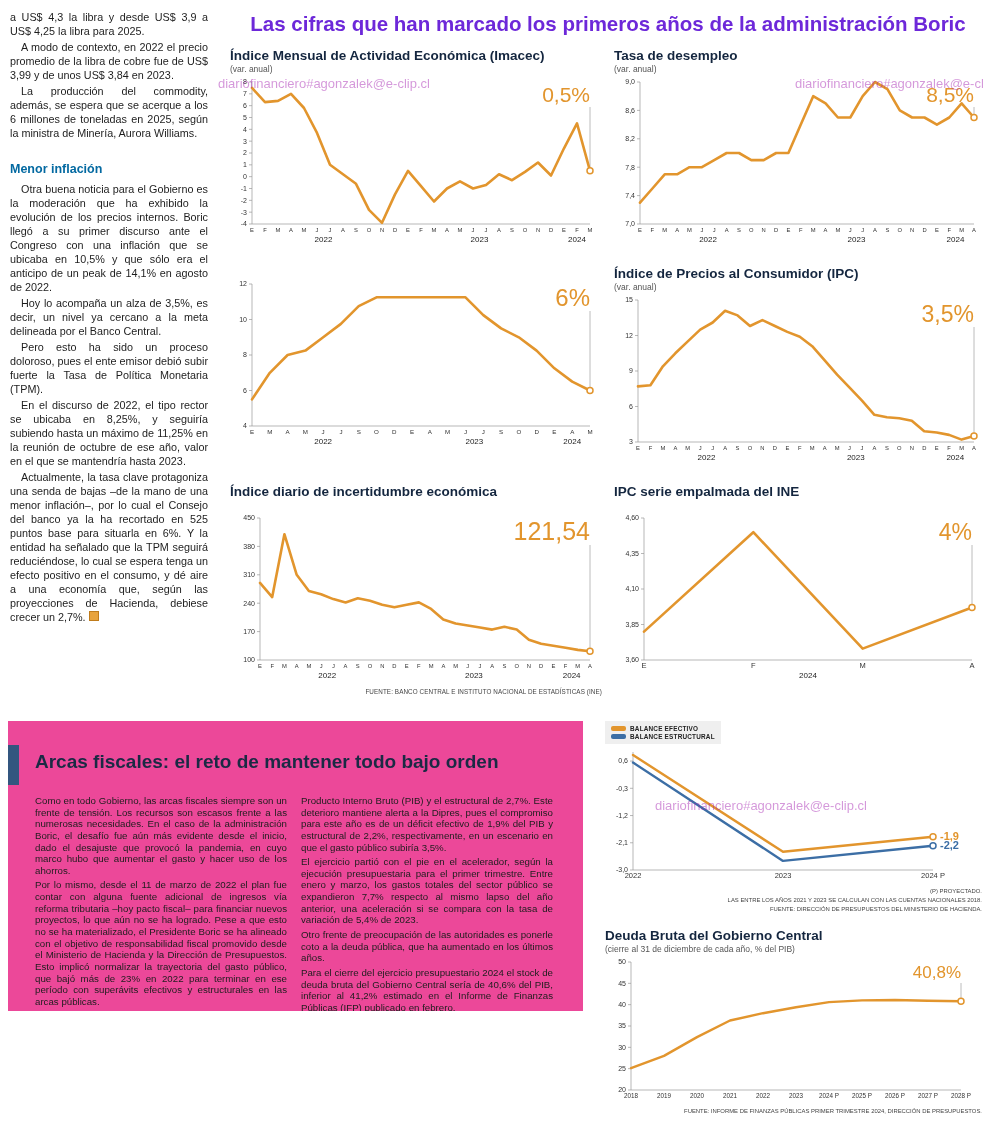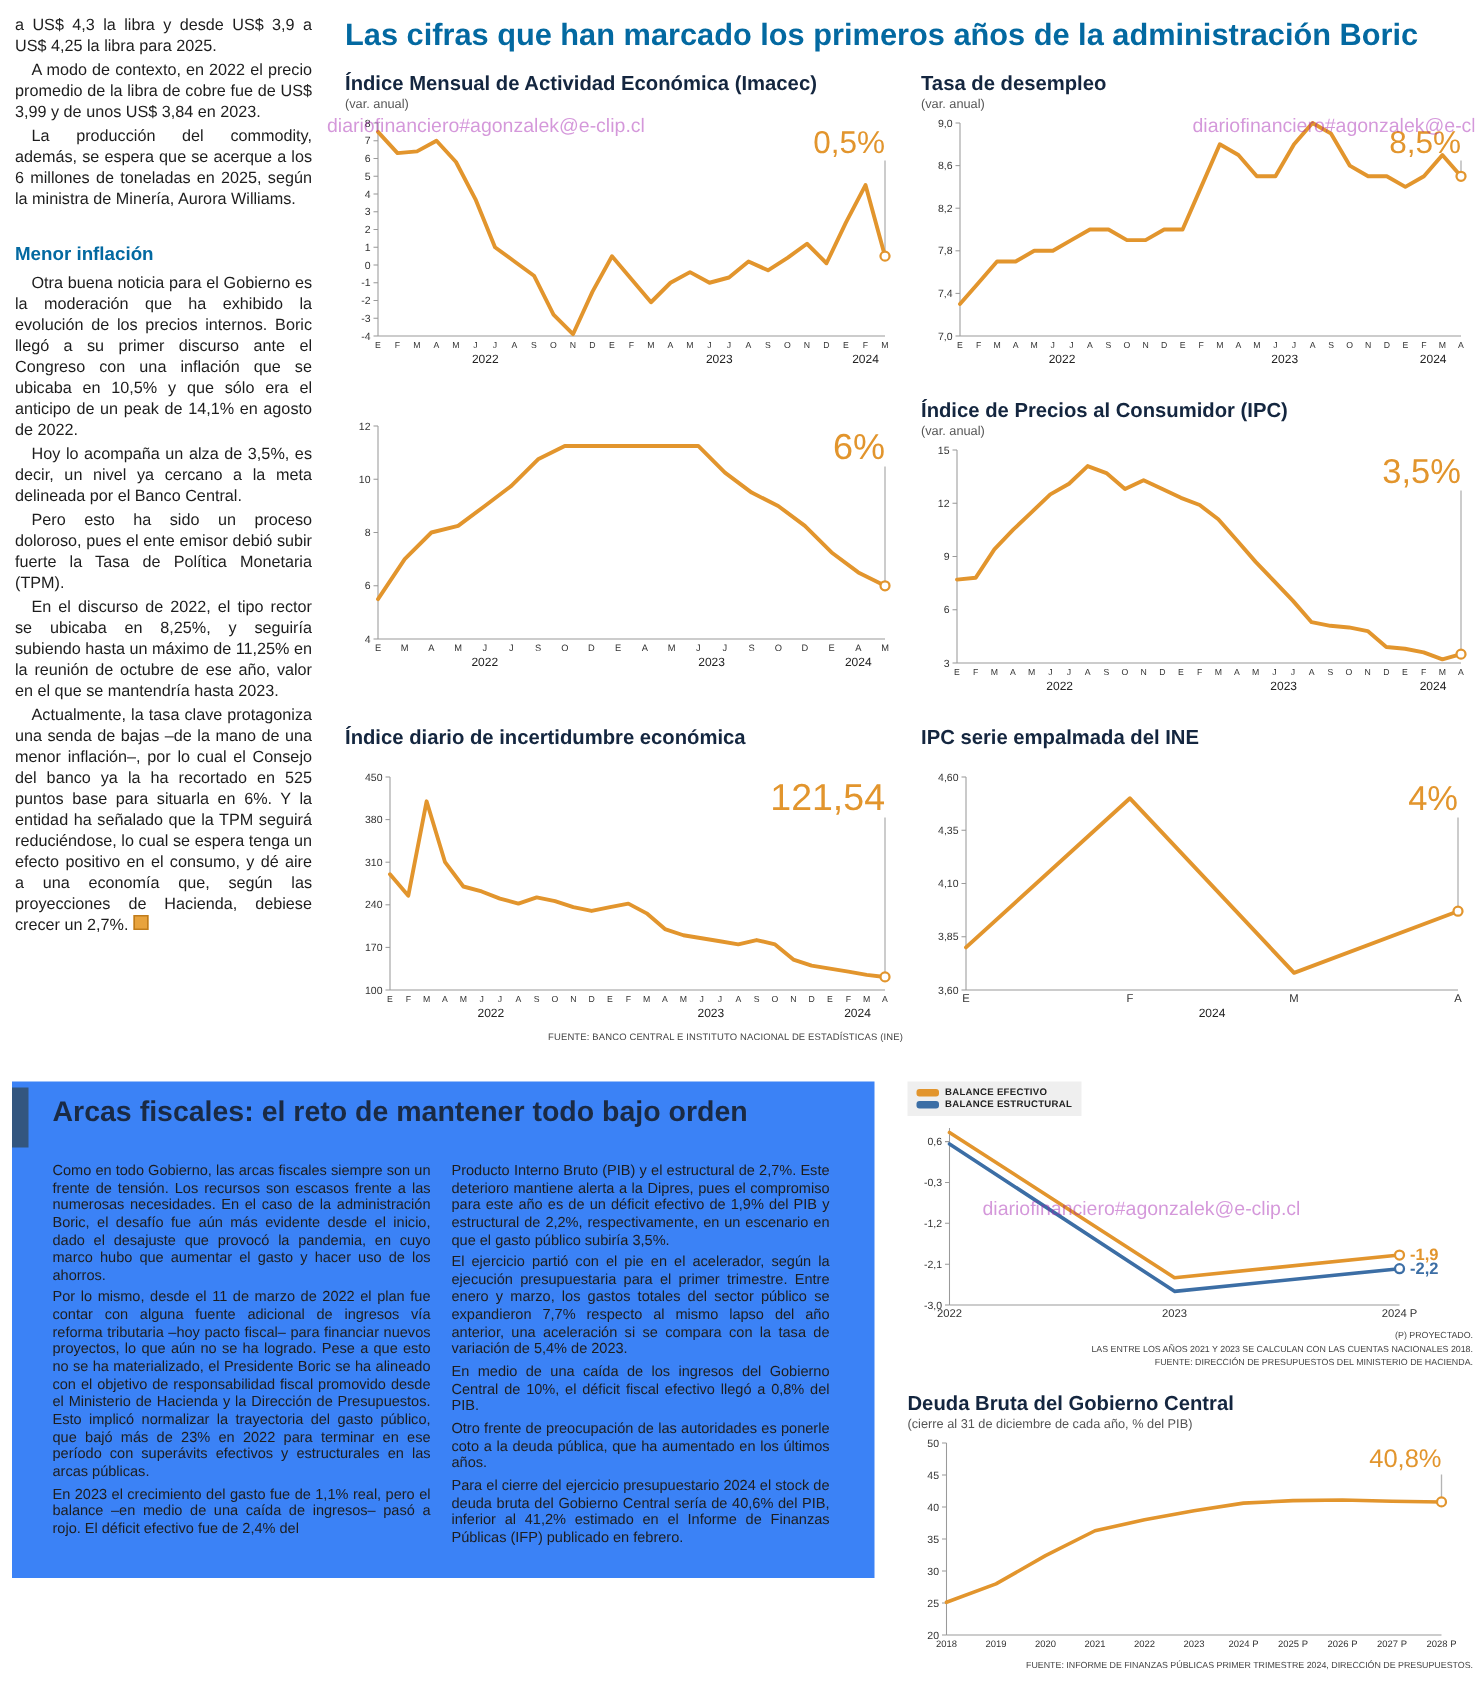--- a/index.html
+++ b/index.html
@@ -8,30 +8,30 @@
 
   
   .top{display:flex;padding:10px 6px 0 10px;}
   .left-col{flex:0 0 198px;width:198px;padding-right:12px;font-size:10.8px;line-height:1.3;text-align:justify;color:#1d1d1d;}
   .left-col p{margin:0 0 2px;text-indent:11px;}
   .left-col p.noindent{text-indent:0;}
   .left-subhead{color:#0369a1;font-size:12.5px;font-weight:bold;margin:21px 0 4px;}
   .end-mark{display:inline-block;width:8px;height:8px;background:#e8a33d;border:1px solid #c07c1c;vertical-align:baseline;margin-left:3px;}
 
   .charts-area{flex:1;padding-left:10px;}
-  .main-title{font-size:20.5px;font-weight:bold;color:#0369a1;margin:2px 0 12px;}
+  .main-title{font-size:20.5px;font-weight:bold;color:#6d28d9;margin:2px 0 12px;text-align:center;}
   .chart-grid{display:grid;grid-template-columns:1fr 1fr;column-gap:12px;row-gap:16px;}
   .chart-card h3{font-size:13.5px;color:#14263f;margin:0 0 1px;font-weight:bold;}
   .chart-sub{font-size:8.5px;color:#555;margin:0 0 2px;}
   .chart-plot{line-height:0;}
   .chart-source{font-size:6.3px;color:#444;text-align:right;margin-top:2px;letter-spacing:0.1px;}
 
   
   .bottom{display:flex;margin-top:26px;padding:0 6px 0 8px;}
-  .fiscal-panel{flex:0 0 575px;width:575px;background:#3b82f6;padding:4px 16px 14px 0;box-sizing:border-box;height:331px;overflow:hidden;}
+  .fiscal-panel{flex:0 0 575px;width:575px;background:#ec4899;padding:24px 16px 14px 0;box-sizing:border-box;height:290px;overflow:hidden;}
   .fiscal-head{display:flex;align-items:flex-start;margin-bottom:10px;}
   .fiscal-bar{width:11px;height:40px;background:#33567f;margin-right:16px;flex:0 0 11px;}
   .fiscal-head h2{font-size:19px;color:#1a2a44;margin:6px 0 0;font-weight:bold;}
   .fiscal-cols{display:flex;gap:14px;padding-left:27px;}
   .fcol{width:252px;font-size:9.7px;line-height:1.2;text-align:justify;color:#1d1d1d;}
   .fcol p{margin:0 0 3px;}
 
   .bottom-charts{flex:1;padding-left:22px;}
   .bc-card{margin-bottom:14px;}
   .bc-head{display:flex;justify-content:space-between;align-items:flex-start;}
@@ -394,21 +394,20 @@
       </div>
       <div class="fiscal-cols">
         <div class="fcol">
           <p>Como en todo Gobierno, las arcas fiscales siempre son un frente de tensión. Los recursos son escasos frente a las numerosas necesidades. En el caso de la administración Boric, el desafío fue aún más evidente desde el inicio, dado el desajuste que provocó la pandemia, en cuyo marco hubo que aumentar el gasto y hacer uso de los ahorros.</p>
           <p>Por lo mismo, desde el 11 de marzo de 2022 el plan fue contar con alguna fuente adicional de ingresos vía reforma tributaria –hoy pacto fiscal– para financiar nuevos proyectos, lo que aún no se ha logrado. Pese a que esto no se ha materializado, el Presidente Boric se ha alineado con el objetivo de responsabilidad fiscal promovido desde el Ministerio de Hacienda y la Dirección de Presupuestos. Esto implicó normalizar la trayectoria del gasto público, que bajó más de 23% en 2022 para terminar en ese período con superávits efectivos y estructurales en las arcas públicas.</p>
           <p>En 2023 el crecimiento del gasto fue de 1,1% real, pero el balance –en medio de una caída de ingresos– pasó a rojo. El déficit efectivo fue de 2,4% del</p>
         </div>
         <div class="fcol">
           <p>Producto Interno Bruto (PIB) y el estructural de 2,7%. Este deterioro mantiene alerta a la Dipres, pues el compromiso para este año es de un déficit efectivo de 1,9% del PIB y estructural de 2,2%, respectivamente, en un escenario en que el gasto público subiría 3,5%.</p>
           <p>El ejercicio partió con el pie en el acelerador, según la ejecución presupuestaria para el primer trimestre. Entre enero y marzo, los gastos totales del sector público se expandieron 7,7% respecto al mismo lapso del año anterior, una aceleración si se compara con la tasa de variación de 5,4% de 2023.</p>
-          <p>En medio de una caída de los ingresos del Gobierno Central de 10%, el déficit fiscal efectivo llegó a 0,8% del PIB.</p>
           <p>Otro frente de preocupación de las autoridades es ponerle coto a la deuda pública, que ha aumentado en los últimos años.</p>
           <p>Para el cierre del ejercicio presupuestario 2024 el stock de deuda bruta del Gobierno Central sería de 40,6% del PIB, inferior al 41,2% estimado en el Informe de Finanzas Públicas (IFP) publicado en febrero.</p>
         </div>
       </div>
     </section>
 
     <aside class="bottom-charts">
 
       <div class="bc-card">
         <div class="bc-head">

